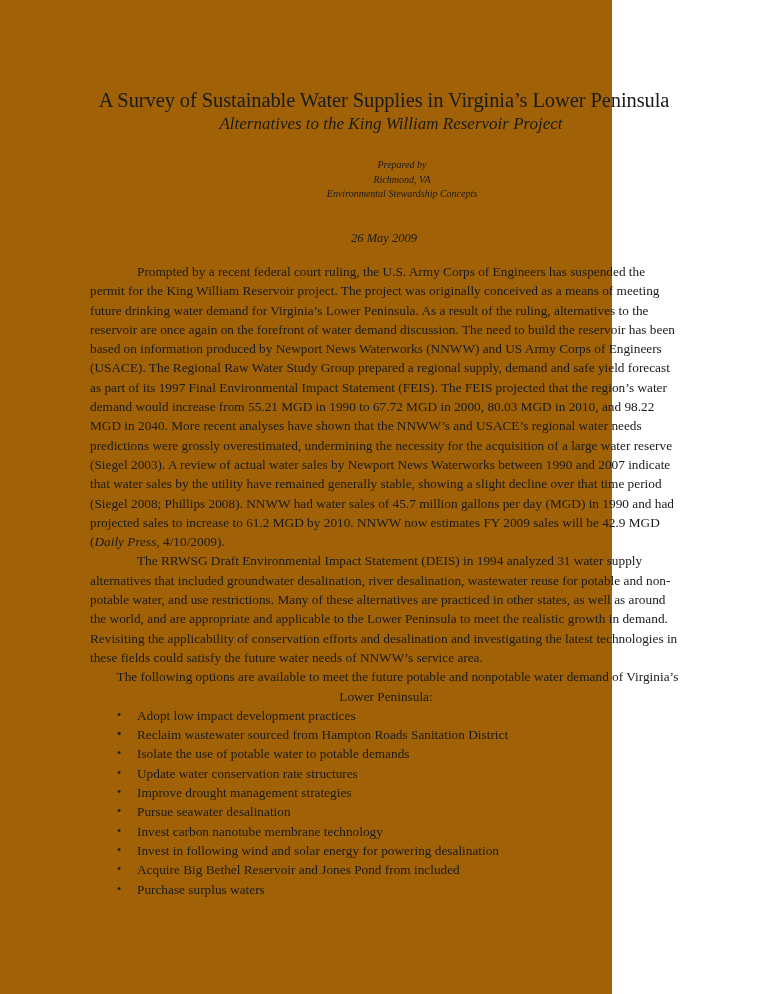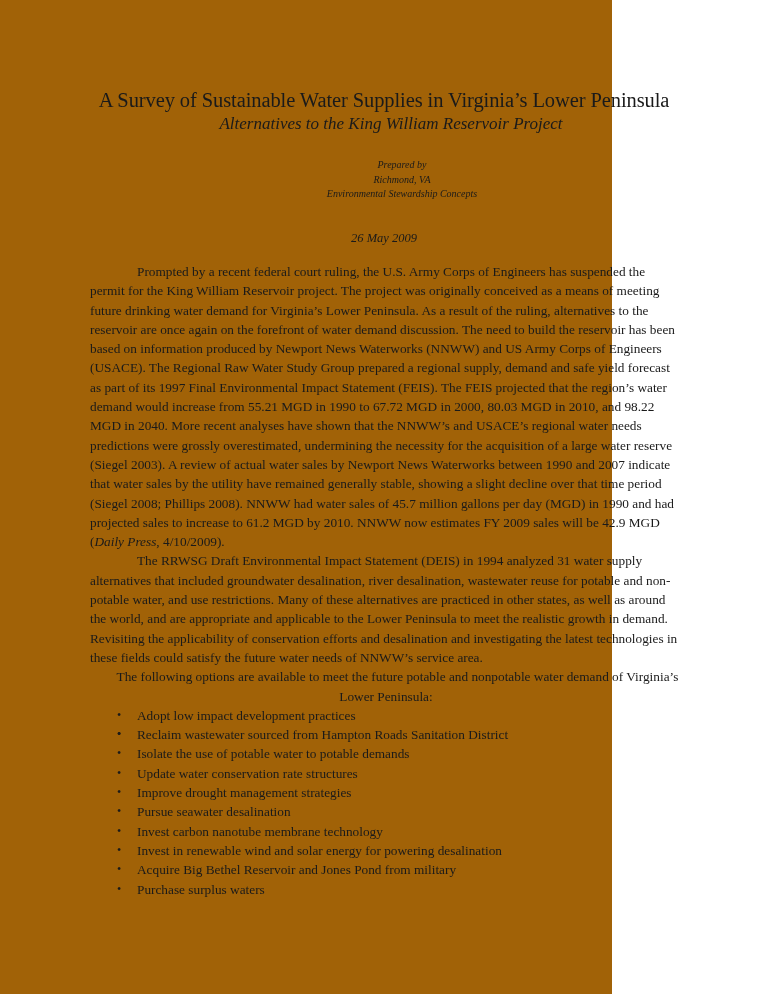--- a/index.html
+++ b/index.html
@@ -47,18 +47,18 @@
     <p class="para p3">The following options are available to meet the future potable and nonpotable water demand of Virginia’s Lower Peninsula:</p>
     <ul class="opts">
       <li><span class="bullet">•</span><span>Adopt low impact development practices</span></li>
       <li><span class="bullet">•</span></li>
       <li><span class="bullet">•</span><span>Reclaim wastewater sourced from Hampton Roads Sanitation District</span></li>
       <li><span class="bullet">•</span><span>Isolate the use of potable water to potable demands</span></li>
       <li><span class="bullet">•</span><span>Update water conservation rate structures</span></li>
       <li><span class="bullet">•</span><span>Improve drought management strategies</span></li>
       <li><span class="bullet">•</span><span>Pursue seawater desalination</span></li>
       <li><span class="bullet">•</span><span>Invest carbon nanotube membrane technology</span></li>
-      <li><span class="bullet">•</span><span>Invest in renewable wind and solar energy for powering desalination</span></li>
-      <li><span class="bullet">•</span><span>Acquire Big Bethel Reservoir and Jones Pond from military</span></li>
+      <li><span class="bullet">•</span><span>Invest in following wind and solar energy for powering desalination</span></li>
+      <li><span class="bullet">•</span><span>Acquire Big Bethel Reservoir and Jones Pond from included</span></li>
       <li><span class="bullet">•</span><span>Purchase surplus waters</span></li>
     </ul>
   </div>
 </div>
 
 </body></html>

